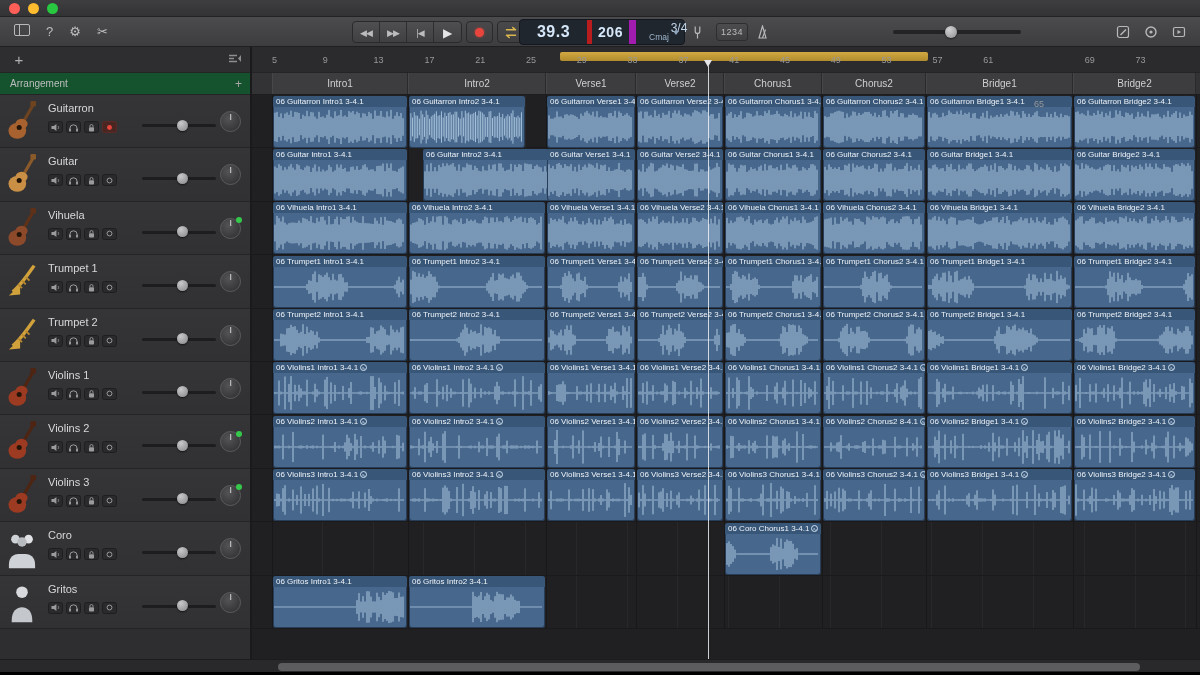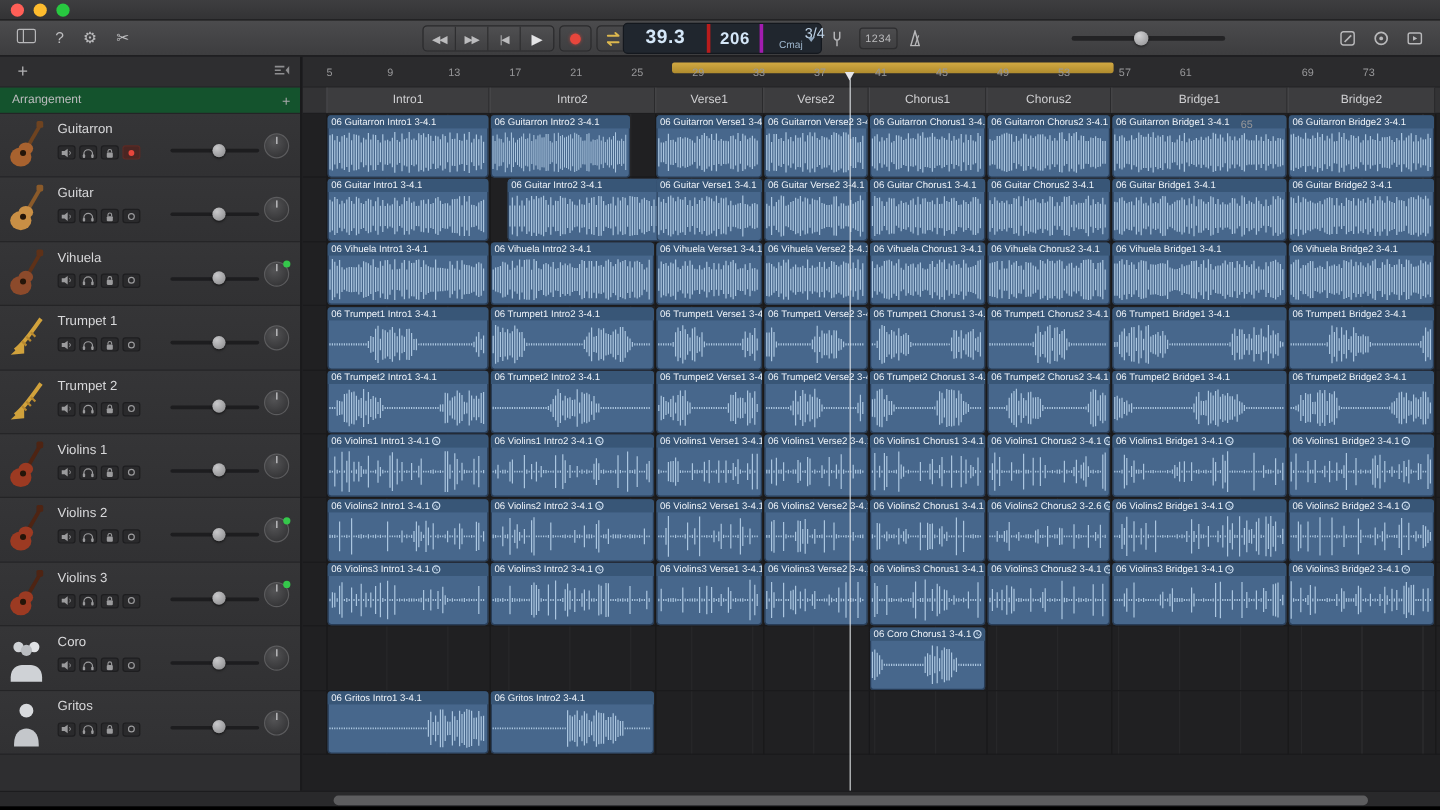--- a/index.html
+++ b/index.html
@@ -29,22 +29,22 @@
   .tpbtn.play span { font-size:12px; color:#e4e4e6; letter-spacing:0; }
   .solobtn { position:absolute; top:4px; width:27px; height:22px; background:linear-gradient(#4f4f51,#404042);
     border:1px solid #2a2a2c !important; border-radius:4px; display:flex; align-items:center; justify-content:center; }
   .recbtn { left:466px; }
   .recdot { width:9px; height:9px; border-radius:50%; background:var(--rec,#e8463c); box-shadow:0 0 3px rgba(232,70,60,.7); }
   .cycbtn { left:497px; }
 
   .lcd { position:absolute; left:519px; top:2px; width:166px; height:26px; background:#20262e;
     border:1px solid #14181e; border-radius:4px; display:flex; align-items:stretch; }
   .lcd-cell { position:relative; display:flex; flex-direction:column; align-items:center; justify-content:center; }
-  .lcd-pos { width:72px; border-right:3px solid #b91c1c; }
-  .lcd-tempo { width:44px; border-right:3px solid #a21caf; }
+  .lcd-pos { width:72px; border-right:5px solid #b91c1c; }
+  .lcd-tempo { width:44px; border-right:7px solid #a21caf; }
   .lcd-key { width:46px; }
   .lcd-big { font-size:16px; font-weight:bold; color:#d5e7f8; letter-spacing:.5px; }
   .lcd-tempo .lcd-big { font-size:14px; }
   .sig { font-size:12px; color:#c2d6ea; line-height:10px;margin-left:40px; }
   .keyname { font-size:8.5px; color:#9db4ca; line-height:9px; }
   .chev { position:absolute; right:3px; top:11px; width:0; height:0; border-left:3.5px solid transparent; border-right:3.5px solid transparent; border-top:4px solid #8fa6bd; }
 
   .after-lcd { position:absolute; top:4px; display:flex; align-items:center; height:22px; }
   .countin { font-size:9px; letter-spacing:.5px; color:#c2c2c4; border:1px solid #2d2d2f !important; border-radius:3px; padding:3px 4px !important; background:linear-gradient(#4c4c4e,#3f3f41) !important; }
 
@@ -1276,21 +1276,21 @@
                 <span class="rlabel">06 Violins2 Chorus1 3-4.1</span>
               </div>
               <div class="rbody">
                 <svg viewBox="0 0 94 40" preserveAspectRatio="none">
                   <path d="M1 18.3V21.7M3 19.2V20.8M5 8.8V31.2M7 9.2V30.8M9 19.2V20.8M11 18.5V21.5M13 16.0V24.0M15 18.3V21.7M17 18.6V21.4M19 18.3V21.7M21 19.2V20.8M23 13.2V26.8M25 18.7V21.3M27 15.8V24.2M29 13.8V26.2M31 18.3V21.7M33 19.2V20.8M35 19.2V20.8M37 19.2V20.8M39 19.1V20.9M41 8.4V31.6M43 18.8V21.2M45 18.9V21.1M47 8.7V31.3M49 9.6V30.4M51 9.3V30.7M53 18.4V21.6M55 19.2V20.8M57 13.4V26.6M59 11.5V28.5M61 18.3V21.7M63 16.2V23.8M65 19.2V20.8M67 19.0V21.0M69 19.2V20.8M71 4.3V35.7M73 19.0V21.0M75 19.2V20.8M77 7.0V33.0M79 19.2V20.8M81 19.0V21.0M83 18.7V21.3M85 18.3V21.7M87 18.8V21.2M89 18.8V21.2M91 19.2V20.8" stroke="#bdd7ef" stroke-width="1" fill="none" opacity="0.85"></path>
                 </svg>
               </div>
             </div>
             <div class="region" style="left: 571px; width: 102px;">
               <div class="rhead">
-                <span class="rlabel">06 Violins2 Chorus2 3-2.6</span>
+                <span class="rlabel">06 Violins2 Chorus2 8-4.1</span>
                 <span class="rbadge">∿</span>
               </div>
               <div class="rbody">
                 <svg viewBox="0 0 100 40" preserveAspectRatio="none">
                   <path d="M1 19.2V20.8M3 19.2V20.8M5 19.2V20.8M7 15.5V24.5M9 18.6V21.4M11 18.7V21.3M13 15.6V24.4M15 14.8V25.2M17 8.1V31.9M19 19.1V20.9M21 19.2V20.8M23 18.4V21.6M25 16.3V23.7M27 19.1V20.9M29 19.2V20.8M31 18.4V21.6M33 18.2V21.8M35 18.6V21.4M37 19.2V20.8M39 15.0V25.0M41 14.0V26.0M43 18.8V21.2M45 18.6V21.4M47 19.2V20.8M49 11.4V28.6M51 18.9V21.1M53 19.2V20.8M55 18.3V21.7M57 18.5V21.5M59 12.8V27.2M61 13.3V26.7M63 19.2V20.8M65 19.2V20.8M67 19.2V20.8M69 19.2V20.8M71 9.8V30.2M73 18.8V21.2M75 18.3V21.7M77 18.8V21.2M79 19.2V20.8M81 19.2V20.8M83 10.6V29.4M85 19.2V20.8M87 19.1V20.9M89 16.3V23.7M91 18.5V21.5M93 10.3V29.7M95 19.2V20.8M97 18.6V21.4" stroke="#bdd7ef" stroke-width="1" fill="none" opacity="0.85"></path>
                 </svg>
               </div>
             </div>
             <div class="region" style="left: 675px; width: 145px; padding-left: 43px;">
               <div class="rhead">

